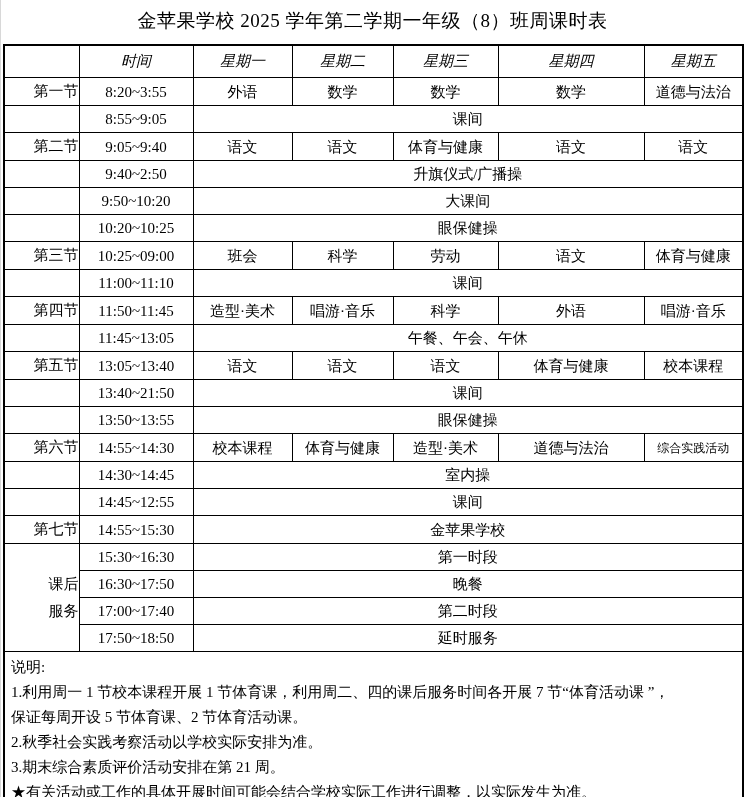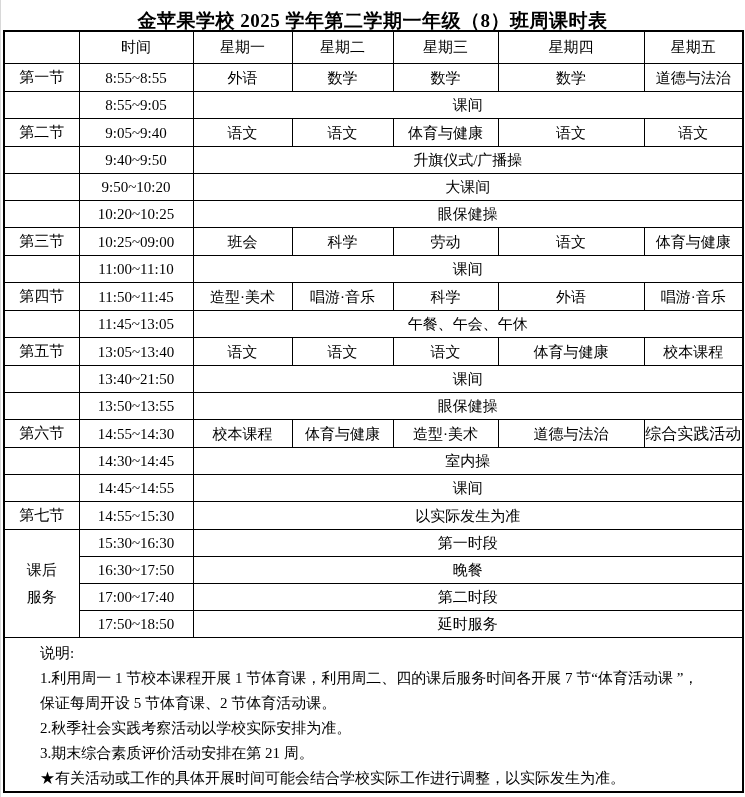--- a/index.html
+++ b/index.html
@@ -20,25 +20,25 @@
   }
   .page-edge {
     position: absolute;
     left: 0;
     top: 0;
     width: 1px;
     height: 100%;
     background: #d8d8d8;
   }
   .title {
-    height: 30px;
+    height: 44px;
     line-height: 42px;
     text-align: center;
     font-size: 19px;
-    font-weight: bold;
+    font-weight: normal;
     letter-spacing: 0.5px;
   }
   table.timetable {
     border-collapse: collapse;
     table-layout: fixed;
     margin-left: 3px;
     width: 739px;
     border: 2px solid #000;
   }
   .timetable th, .timetable td {
@@ -46,33 +46,33 @@
     text-align: center;
     vertical-align: middle;
     padding: 0;
     font-size: 15px;
     font-weight: normal;
     height: 26px;
     line-height: 26px;
     overflow: hidden;
     white-space: nowrap;
   }
-  .timetable thead th { height: 31px; line-height: 31px; }
-  .timetable td.period { white-space: pre-line; line-height: 27px; }
-  .timetable td.small { font-size: 16px; }
+  .timetable thead th { height: 31px; line-height: 31px; font-style: italic; }
+  .timetable td.period { white-space: pre-line; line-height: 27px; text-align: right; }
+  .timetable td.small { font-size: 12px; }
   .timetable td.notes {
     text-align: left;
     vertical-align: top;
     height: 146px;
     line-height: 25px;
     padding: 3px 6px 0 6px;
     white-space: normal;
     font-size: 15px;
   }
-  .timetable td.notes .note-line { white-space: nowrap; margin-left: 29px; }
+  .timetable td.notes .note-line { white-space: nowrap; }
 </style>
 </head>
 <body>
 
 <div class="page">
   <div class="page-edge"></div>
 
   <div class="title">金苹果学校 2025 学年第二学期一年级（8）班周课时表</div>
 
   <table class="timetable">
@@ -92,21 +92,21 @@
           <th>星期一</th>
           <th>星期二</th>
           <th>星期三</th>
           <th>星期四</th>
           <th>星期五</th>
         </tr>
     </thead>
     <tbody>
         <tr>
           <td class="period">第一节</td>
-          <td class="time">8:55~8:55</td>
+          <td class="time">8:20~3:55</td>
           <td>外语</td>
           <td>数学</td>
           <td>数学</td>
           <td>数学</td>
           <td>道德与法治</td>
         </tr>
         <tr>
           <td class="period"></td>
           <td class="time">8:55~9:05</td>
           <td colspan="5">课间</td>
@@ -115,21 +115,21 @@
           <td class="period">第二节</td>
           <td class="time">9:05~9:40</td>
           <td>语文</td>
           <td>语文</td>
           <td>体育与健康</td>
           <td>语文</td>
           <td>语文</td>
         </tr>
         <tr>
           <td class="period"></td>
-          <td class="time">9:40~9:50</td>
+          <td class="time">9:40~2:50</td>
           <td colspan="5">升旗仪式/广播操</td>
         </tr>
         <tr>
           <td class="period"></td>
           <td class="time">9:50~10:20</td>
           <td colspan="5">大课间</td>
         </tr>
         <tr>
           <td class="period"></td>
           <td class="time">10:20~10:25</td>
@@ -191,27 +191,27 @@
           <td>道德与法治</td>
           <td class="small">综合实践活动</td>
         </tr>
         <tr>
           <td class="period"></td>
           <td class="time">14:30~14:45</td>
           <td colspan="5">室内操</td>
         </tr>
         <tr>
           <td class="period"></td>
-          <td class="time">14:45~14:55</td>
+          <td class="time">14:45~12:55</td>
           <td colspan="5">课间</td>
         </tr>
         <tr>
           <td class="period">第七节</td>
           <td class="time">14:55~15:30</td>
-          <td colspan="5">以实际发生为准</td>
+          <td colspan="5">金苹果学校</td>
         </tr>
         <tr>
           <td class="period" rowspan="4">课后
 服务</td>
           <td class="time">15:30~16:30</td>
           <td colspan="5">第一时段</td>
         </tr>
         <tr>
           <td class="time">16:30~17:50</td>
           <td colspan="5">晚餐</td>

